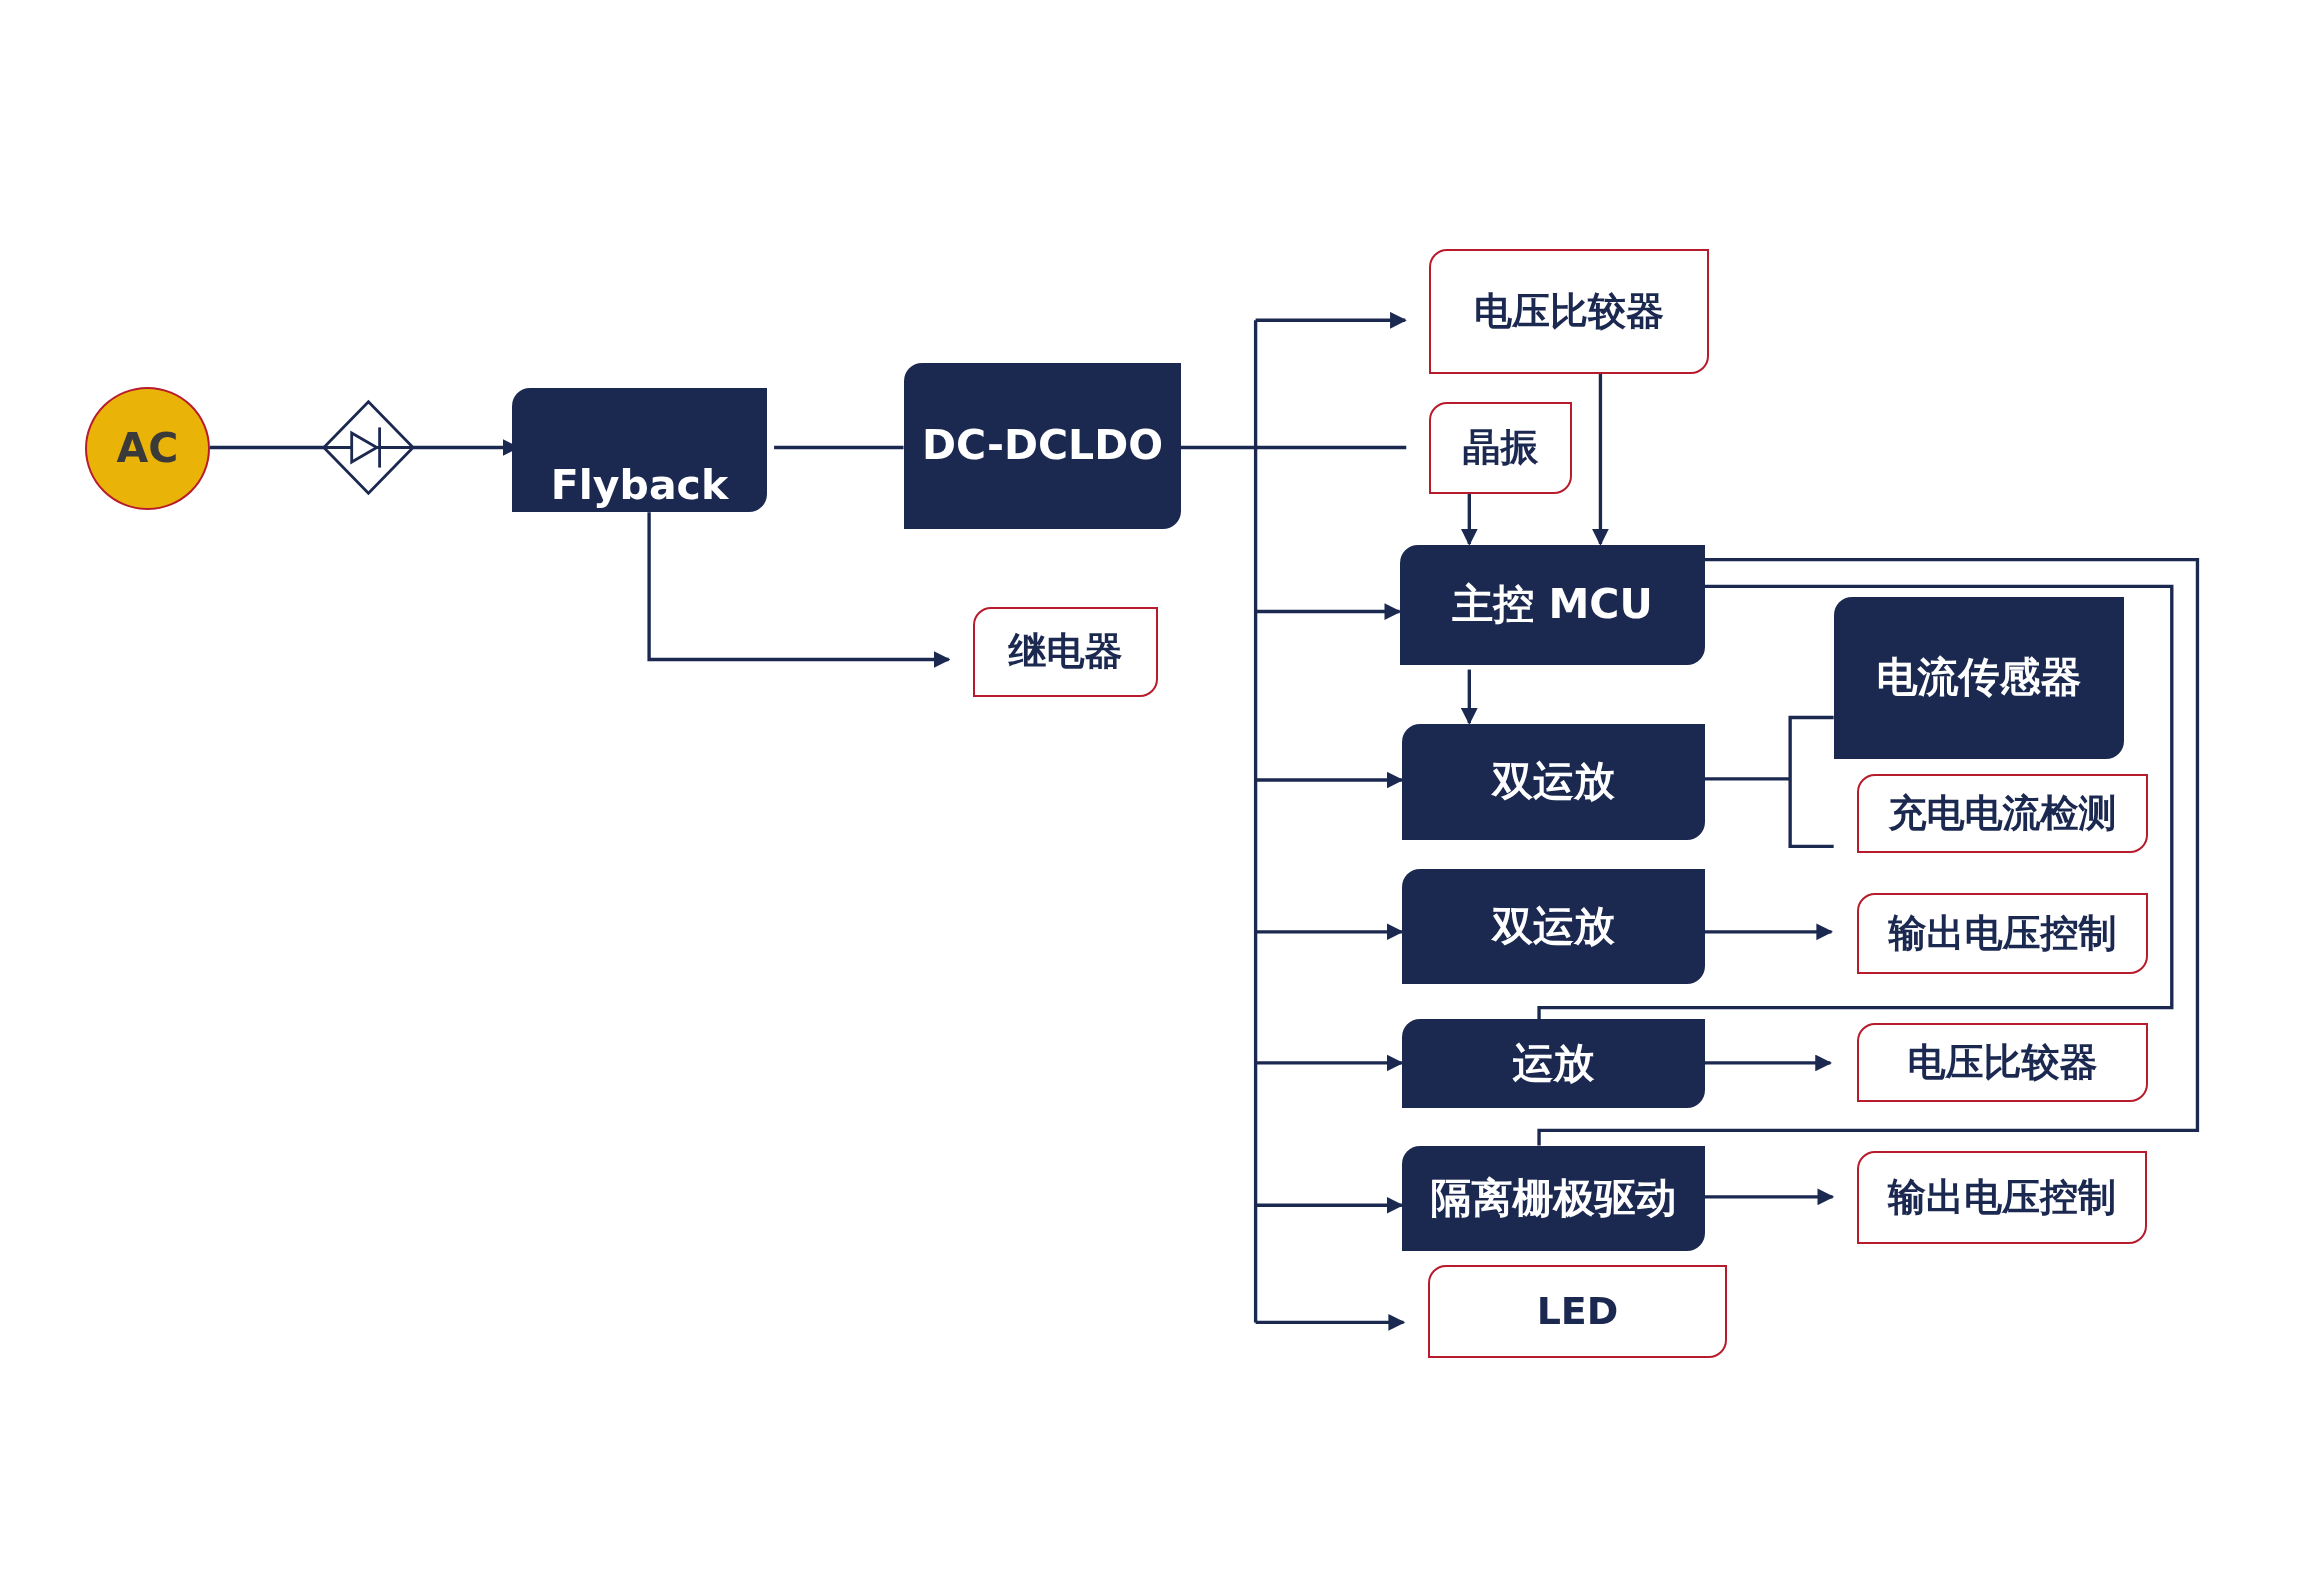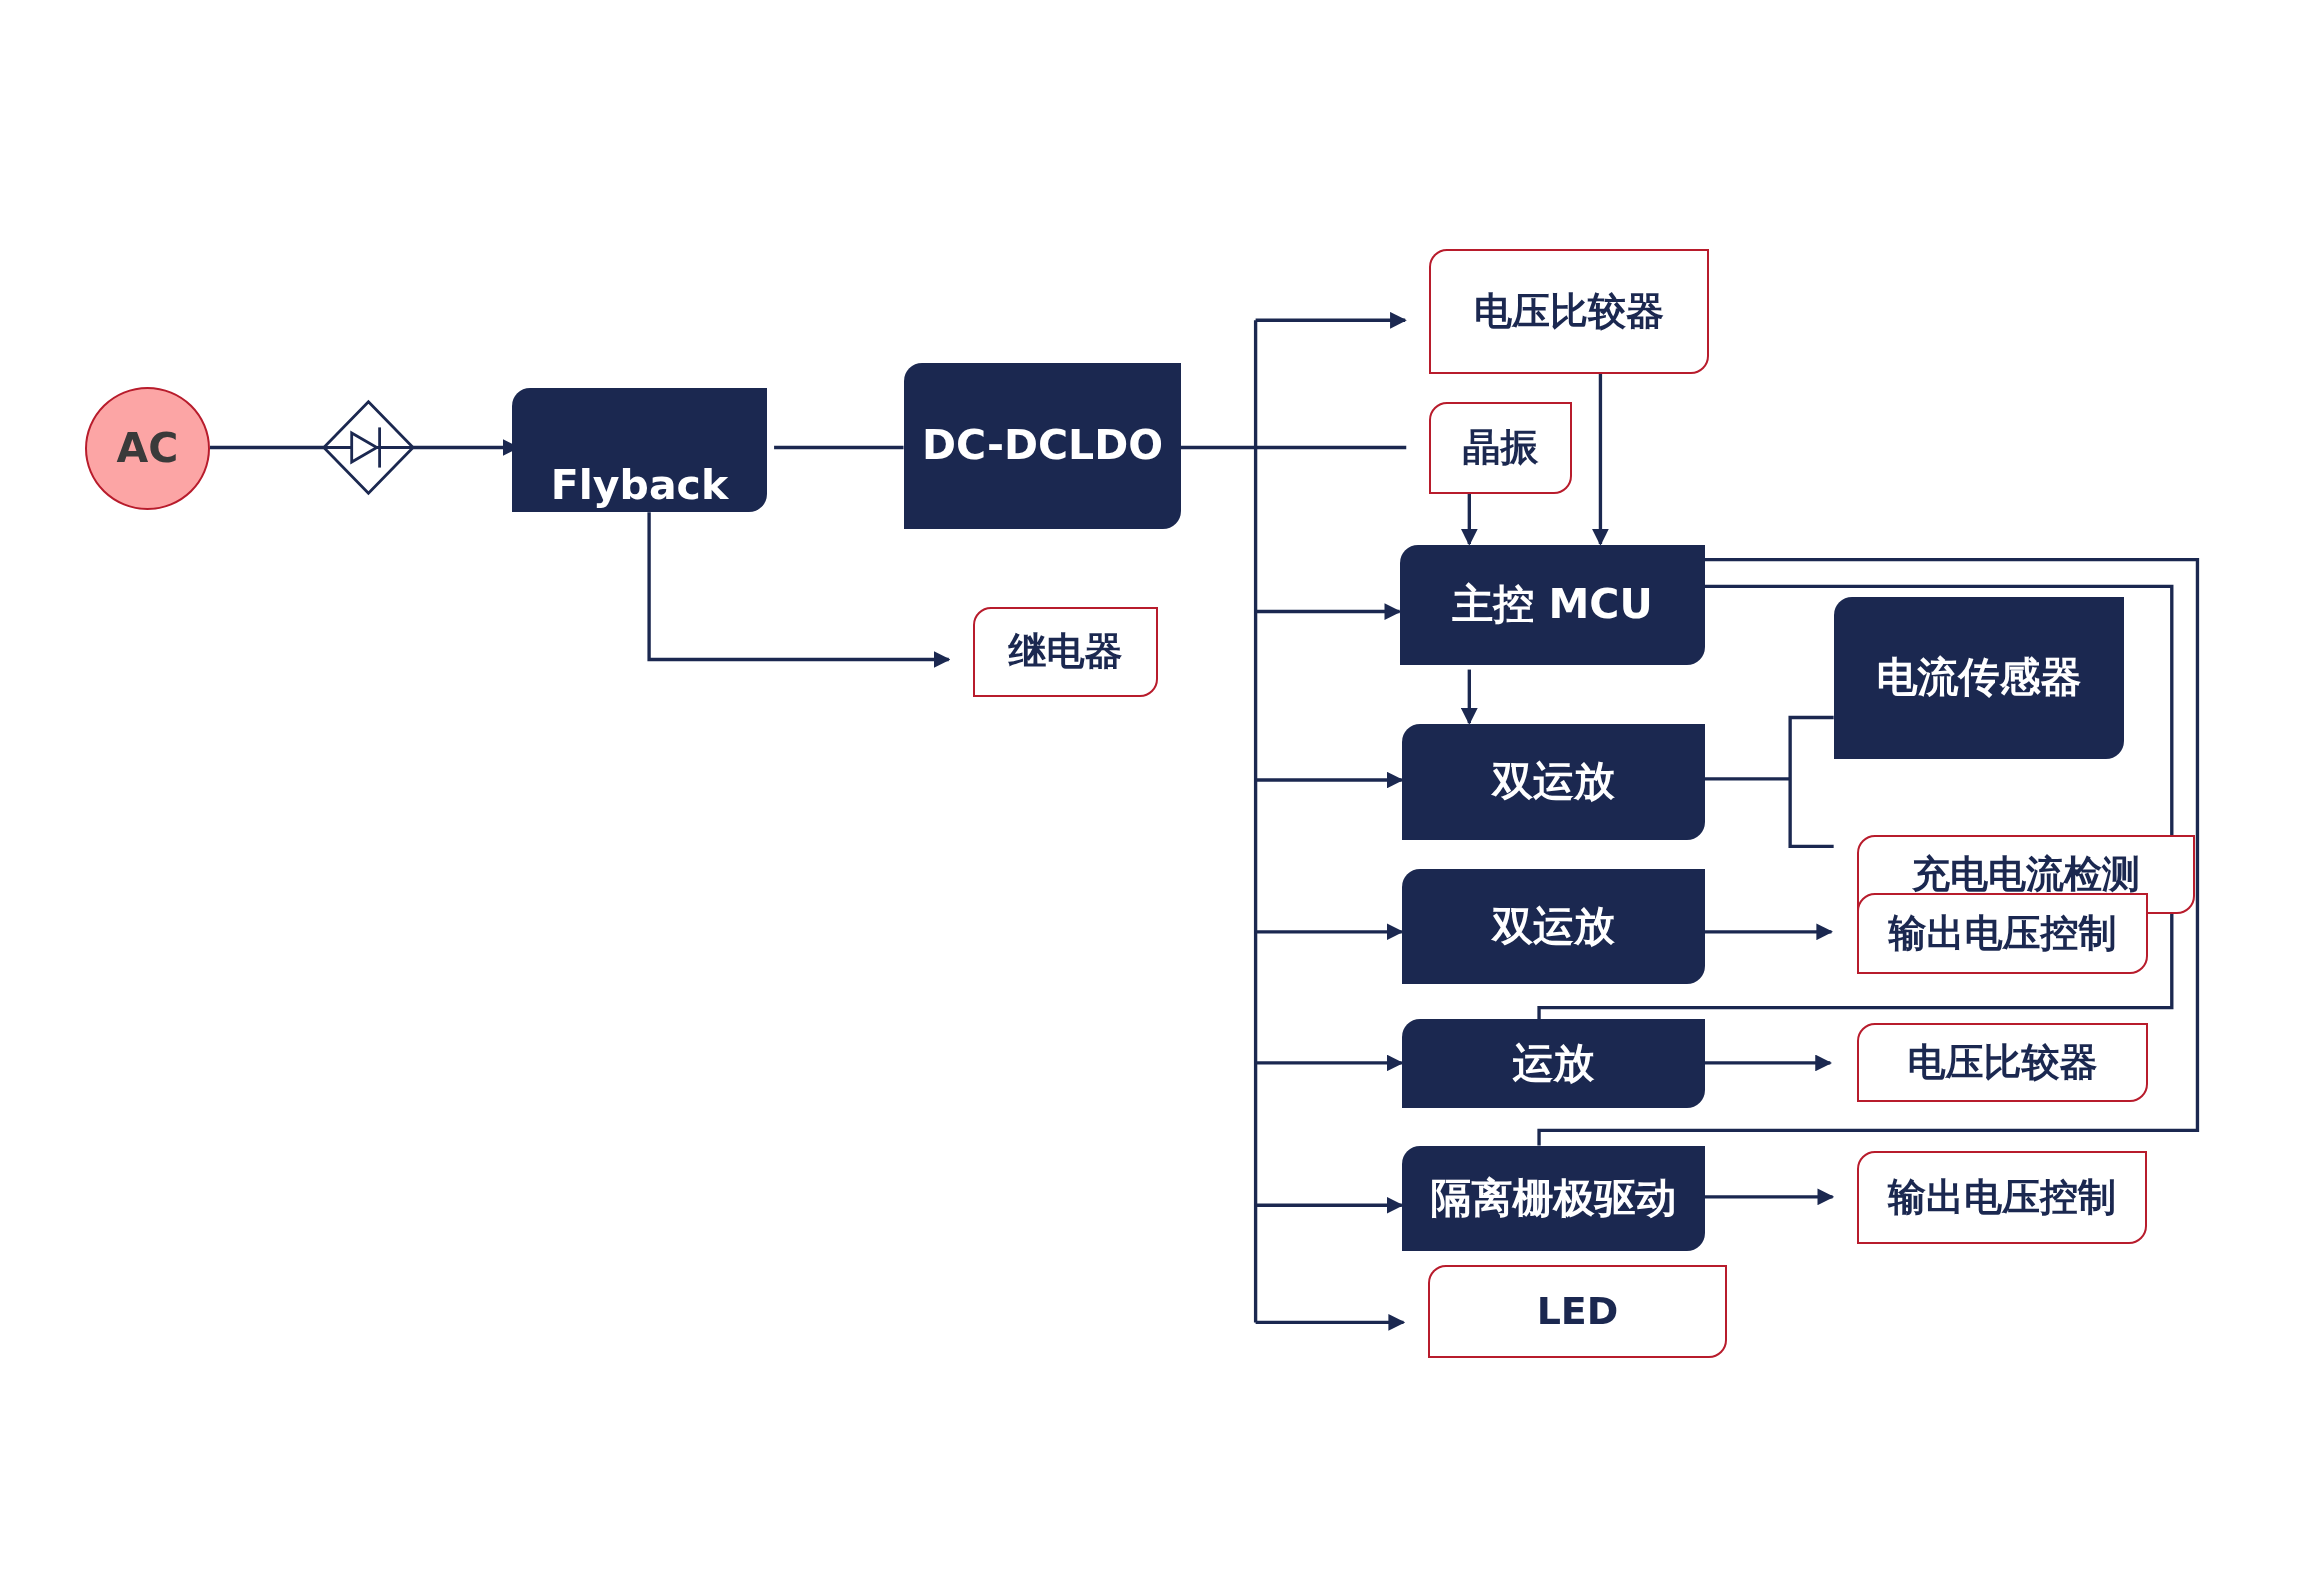--- a/index.html
+++ b/index.html
@@ -3,21 +3,21 @@
 <meta charset="utf-8">
 <style>
   html, body { margin:0; padding:0; background:#ffffff; }
   body { width:2307px; height:1593px; position:relative; overflow:hidden;
          font-family:"DejaVu Sans","Liberation Sans",sans-serif; }
   svg#wires { position:absolute; left:0; top:0; }
   .node { position:absolute; box-sizing:border-box; display:flex; align-items:center; justify-content:center;
           text-align:center; font-weight:bold; line-height:1.3; }
   .dark { background:#1b2850; color:#ffffff; border-radius:0 0 18px 0; border-top-left-radius:18px; }
   .light { background:#ffffff; color:#1b2850; border:2.8px solid #b81c2c; border-radius:0 0 18px 0; border-top-left-radius:18px;margin-left:24px; }
-  .circle { border:2.8px solid #b81c2c; border-radius:50%; color:#3a3a3a; background:#fca5a5; }
+  .circle { border:2.8px solid #b81c2c; border-radius:50%; color:#3a3a3a; background:#eab308; }
   .t-big { font-size:41px; }
   .t-mid { font-size:38px; }
 </style>
 </head>
 <body>
 
 <svg id="wires" width="2307" height="1593" viewBox="0 0 4134 2855">
   <defs>
     <marker id="arr" viewBox="0 0 10 10" refX="9" refY="5" markerWidth="5" markerHeight="5" orient="auto" markerUnits="strokeWidth">
       <path d="M0,0 L10,5 L0,10 z" fill="#1b2850"></path>
@@ -99,21 +99,21 @@
 </div>
 
 <div class="node dark t-big" style="left:1402px;top:724px;width:303px;height:116px;">
   <span>双运放</span>
 </div>
 
 <div class="node dark t-big" style="left:1834px;top:597px;width:290px;height:162px;">
   <span>电流传感器</span>
 </div>
 
-<div class="node light t-mid" style="left:1833px;top:835px;width:338px;height:79px;align-items:center;">
+<div class="node light t-mid" style="left:1833px;top:774px;width:291px;height:79px;align-items:center;">
   <span>充电电流检测</span>
 </div>
 
 <div class="node dark t-big" style="left:1402px;top:869px;width:303px;height:115px;">
   <span>双运放</span>
 </div>
 
 <div class="node light t-mid" style="left:1833px;top:893px;width:291px;height:81px;">
   <span>输出电压控制</span>
 </div>

